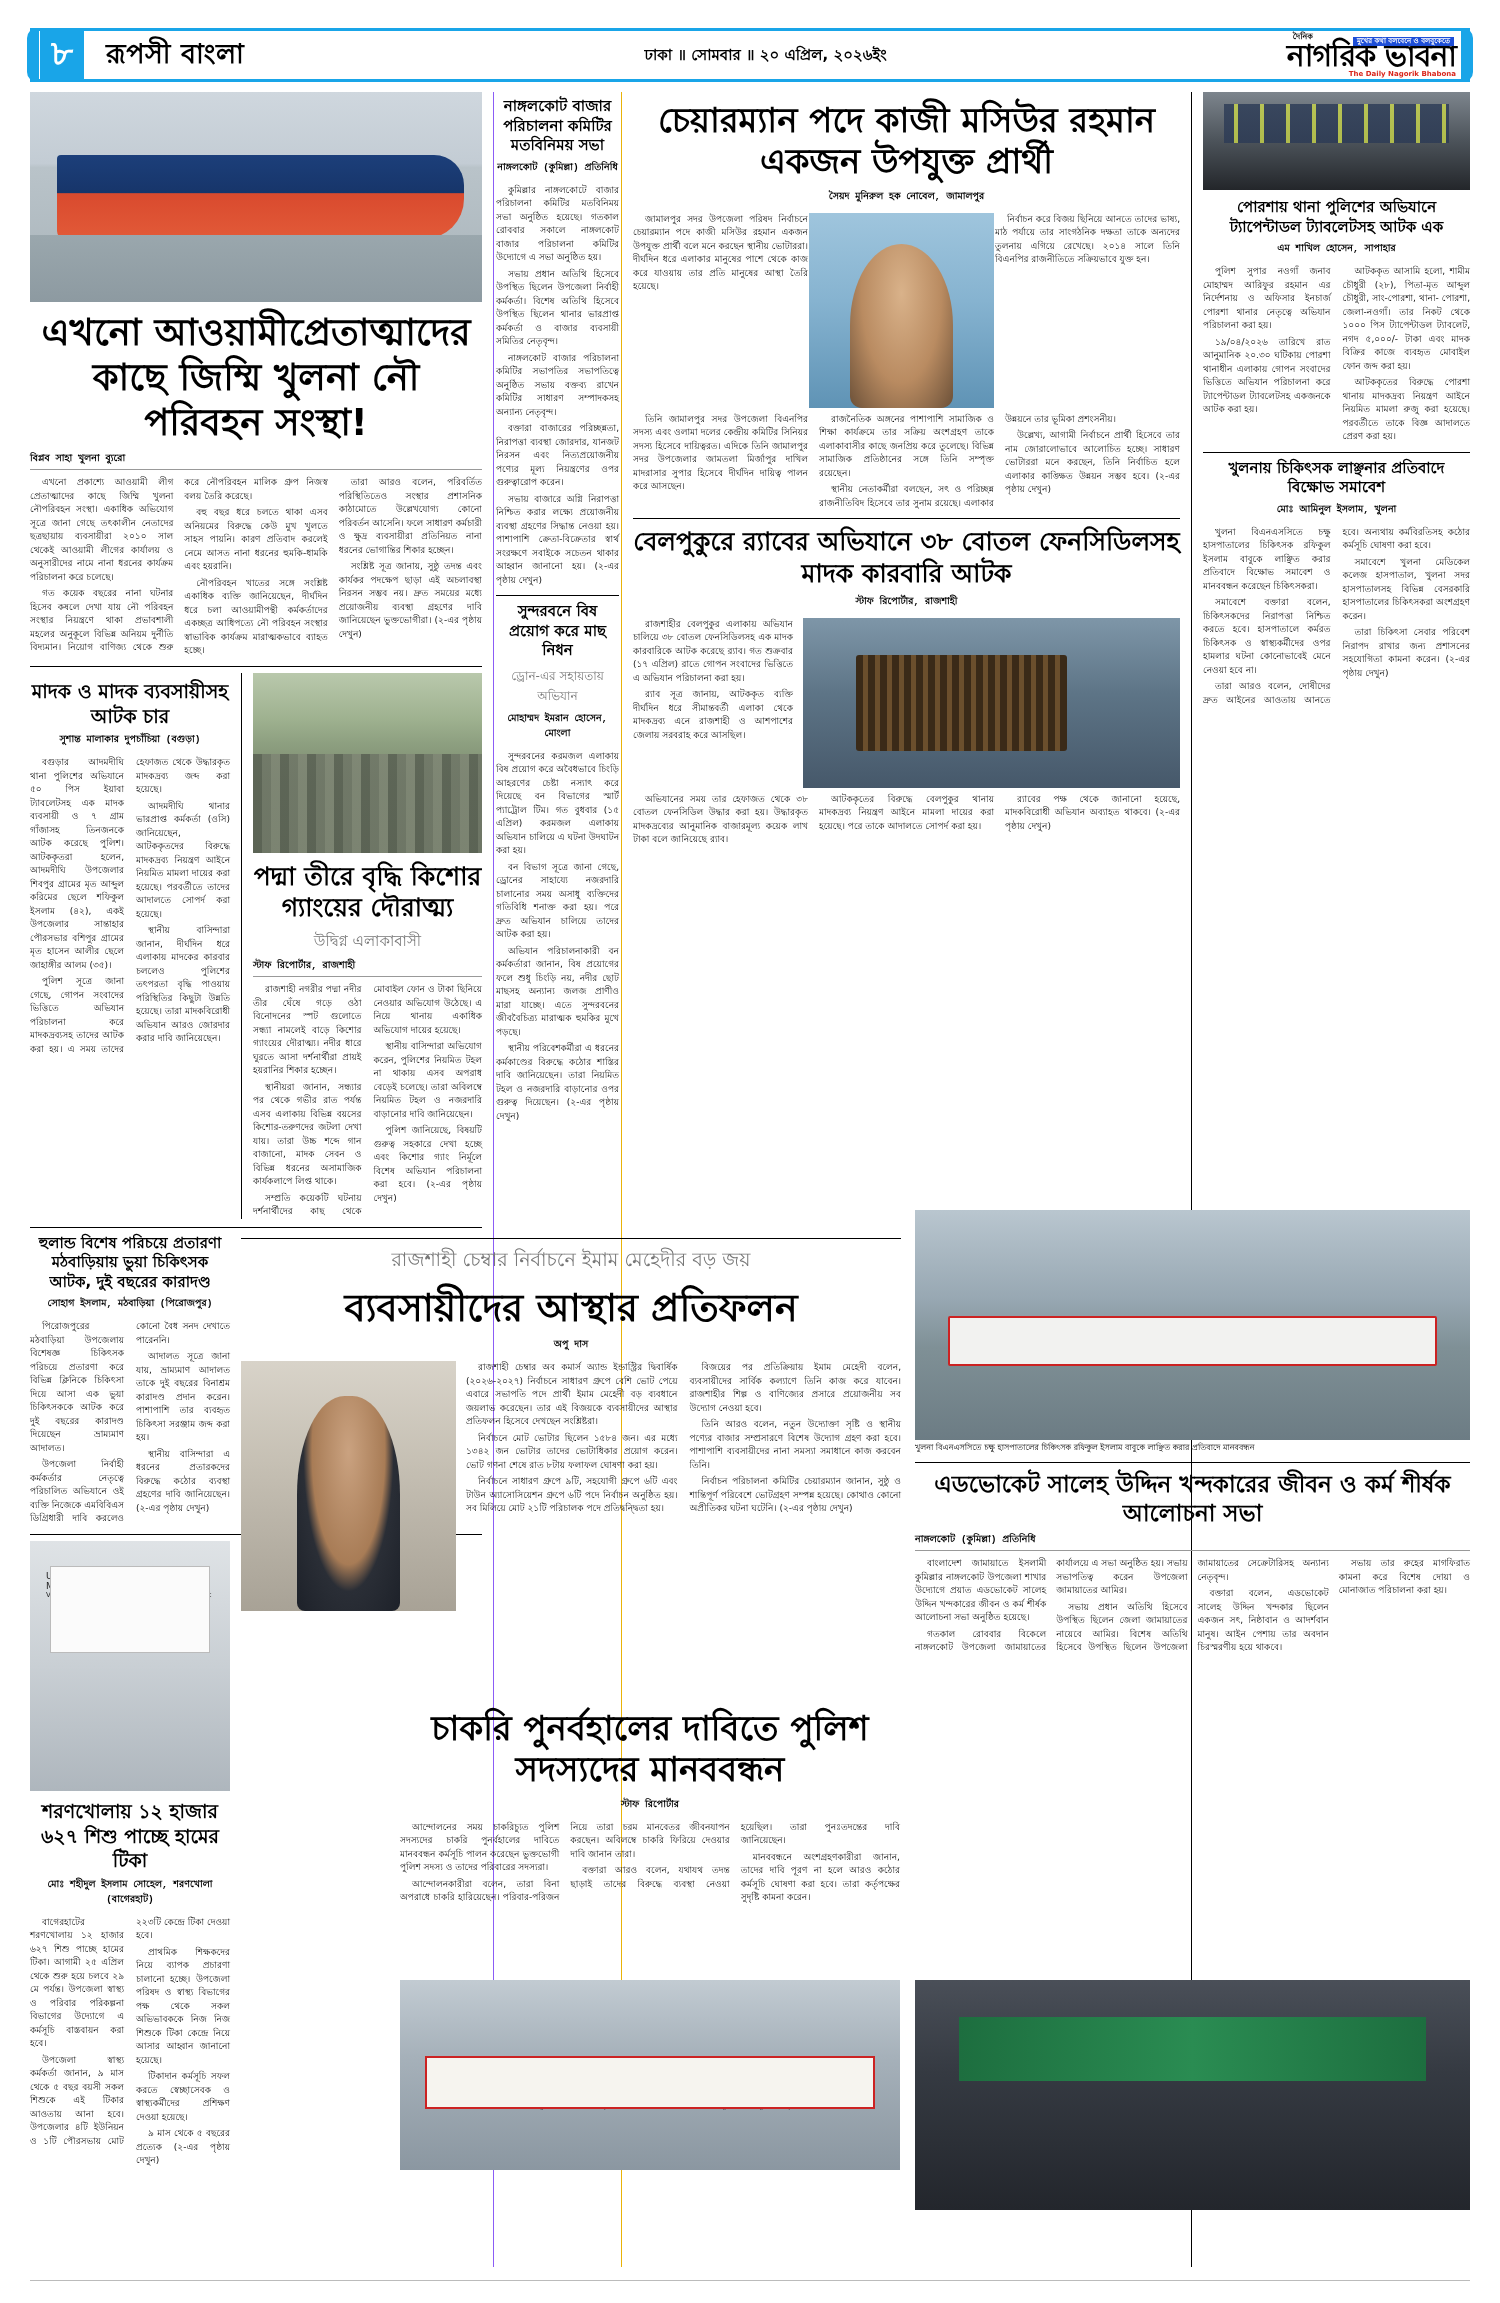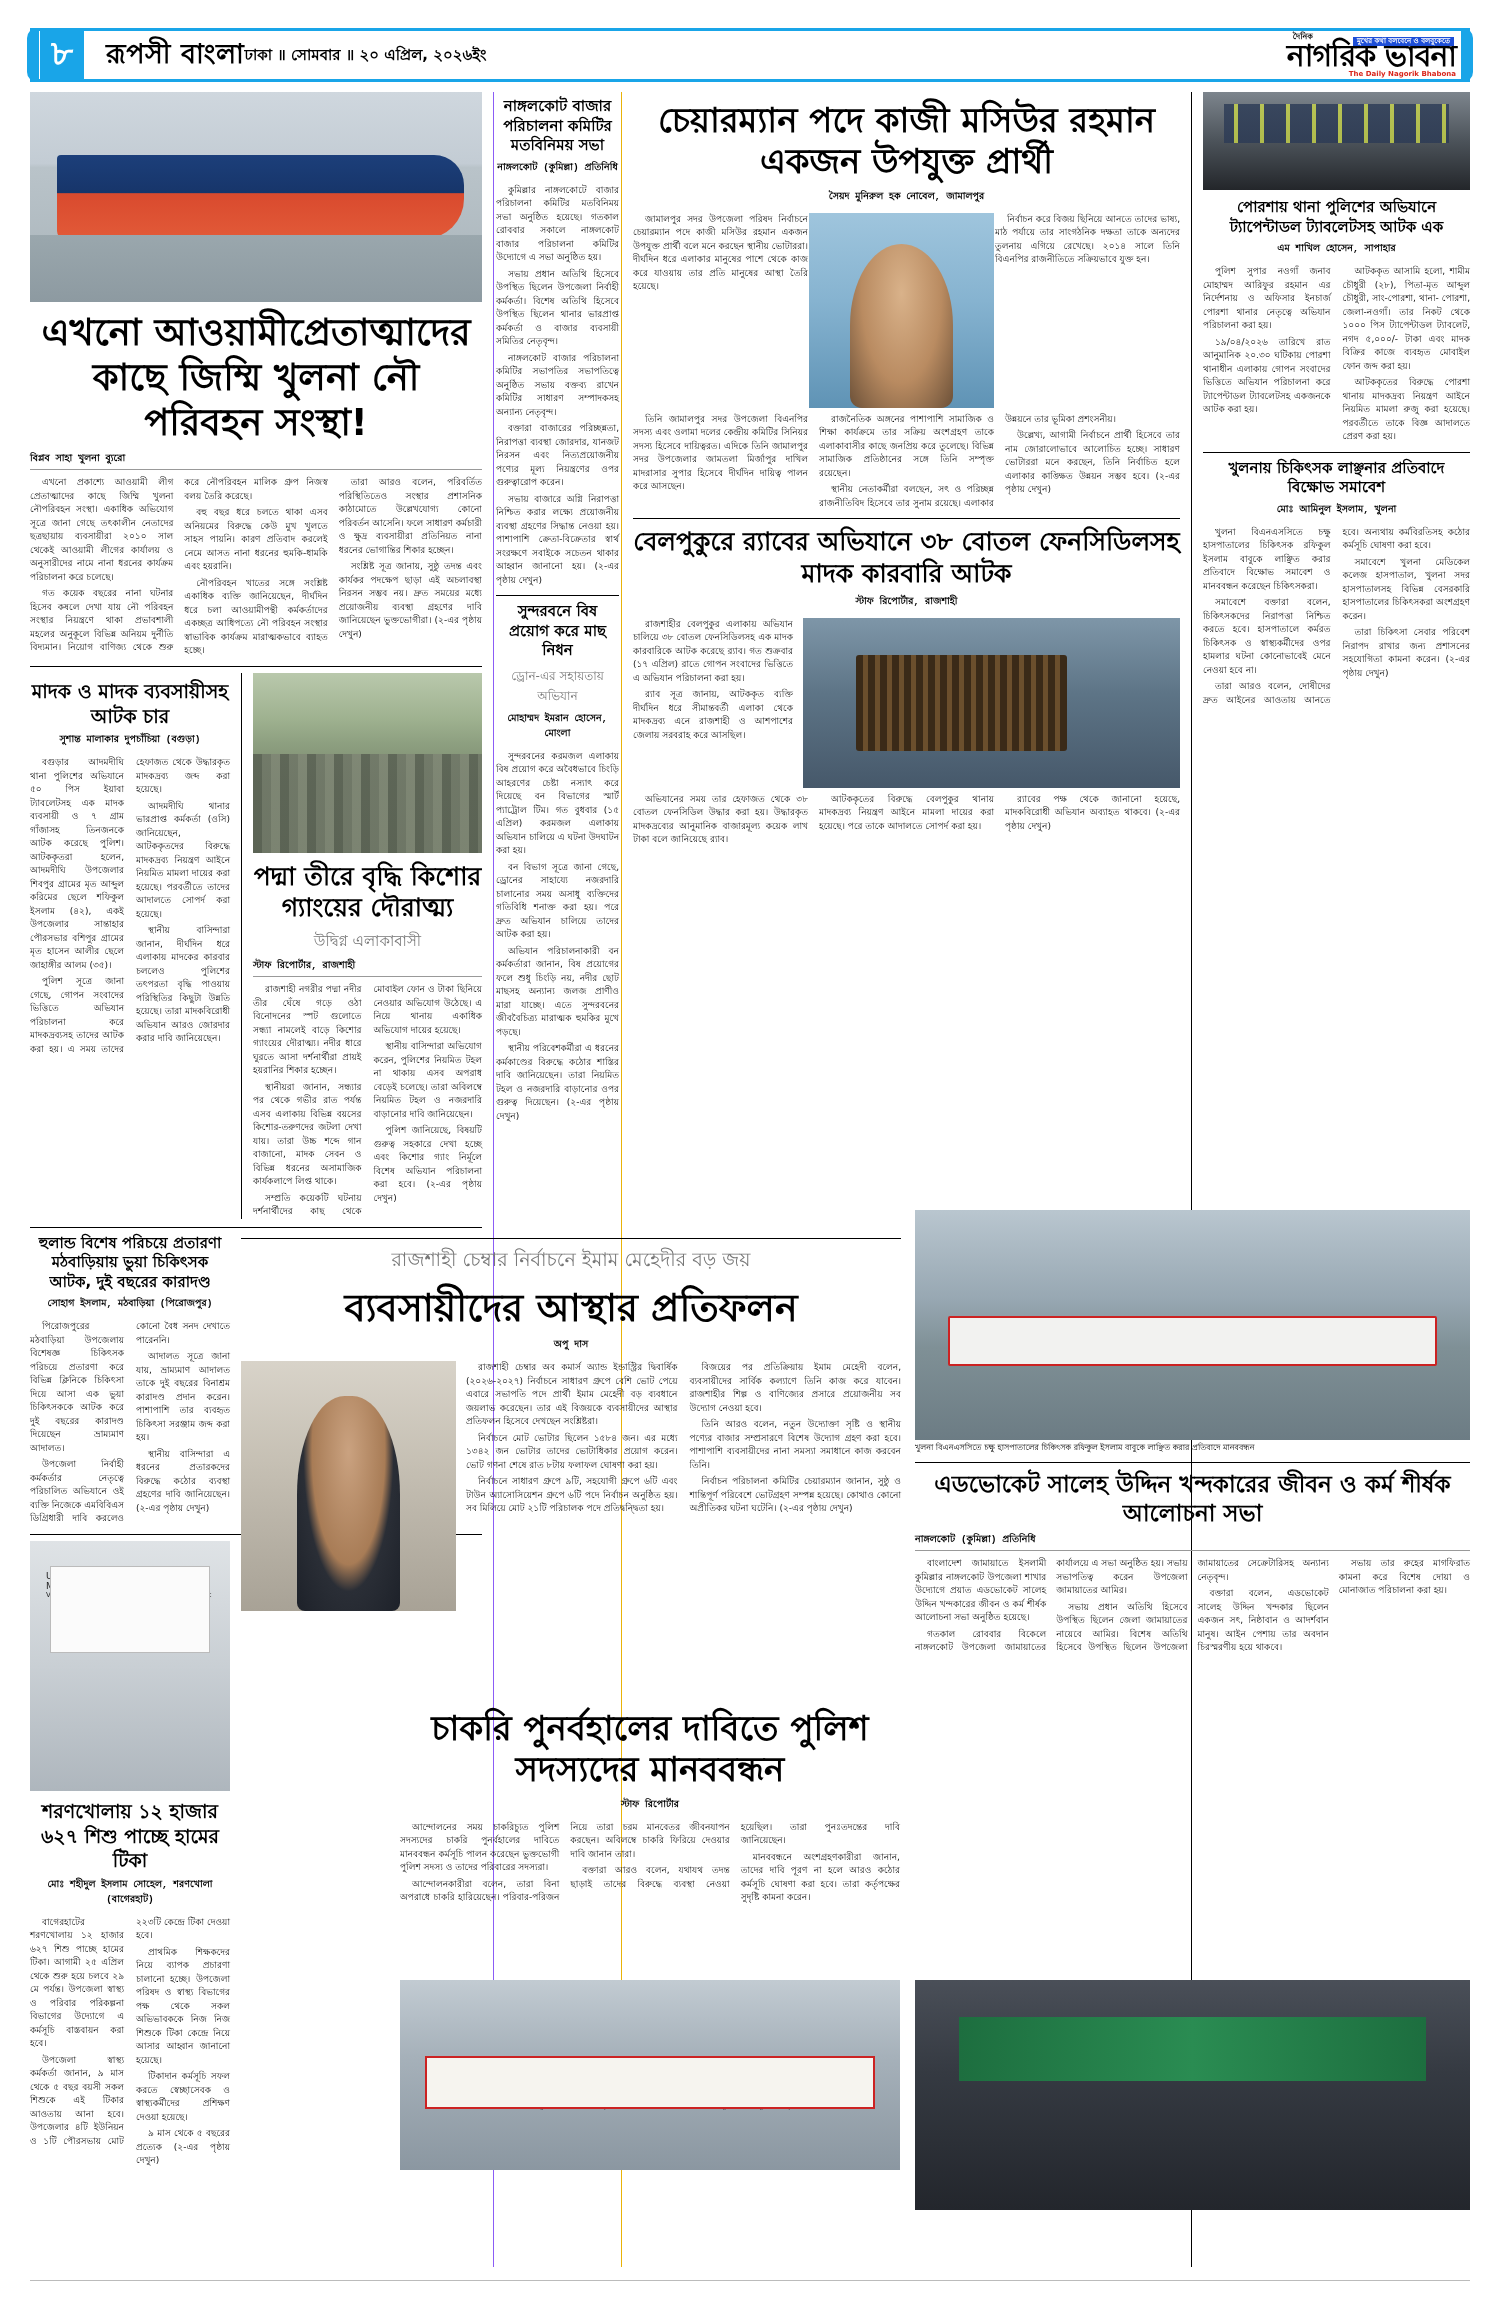--- a/index.html
+++ b/index.html
@@ -55,21 +55,21 @@
   }
   .section-name {
     font-size: 27px; font-weight: 700;
     margin-left: 22px;
     letter-spacing: 0.5px;
     color: #000;
     font-family: "DejaVu Sans", sans-serif;
   }
   .date-line {
     flex: 1;
-    text-align: left;
+    text-align: center;
     font-size: 15px;
     font-weight: 600;
     color: #000;
     font-family: "DejaVu Sans", sans-serif;
   }
   .logo-block {
     margin-right: 14px;
     text-align: right;
     line-height: 1;
     position: relative;

